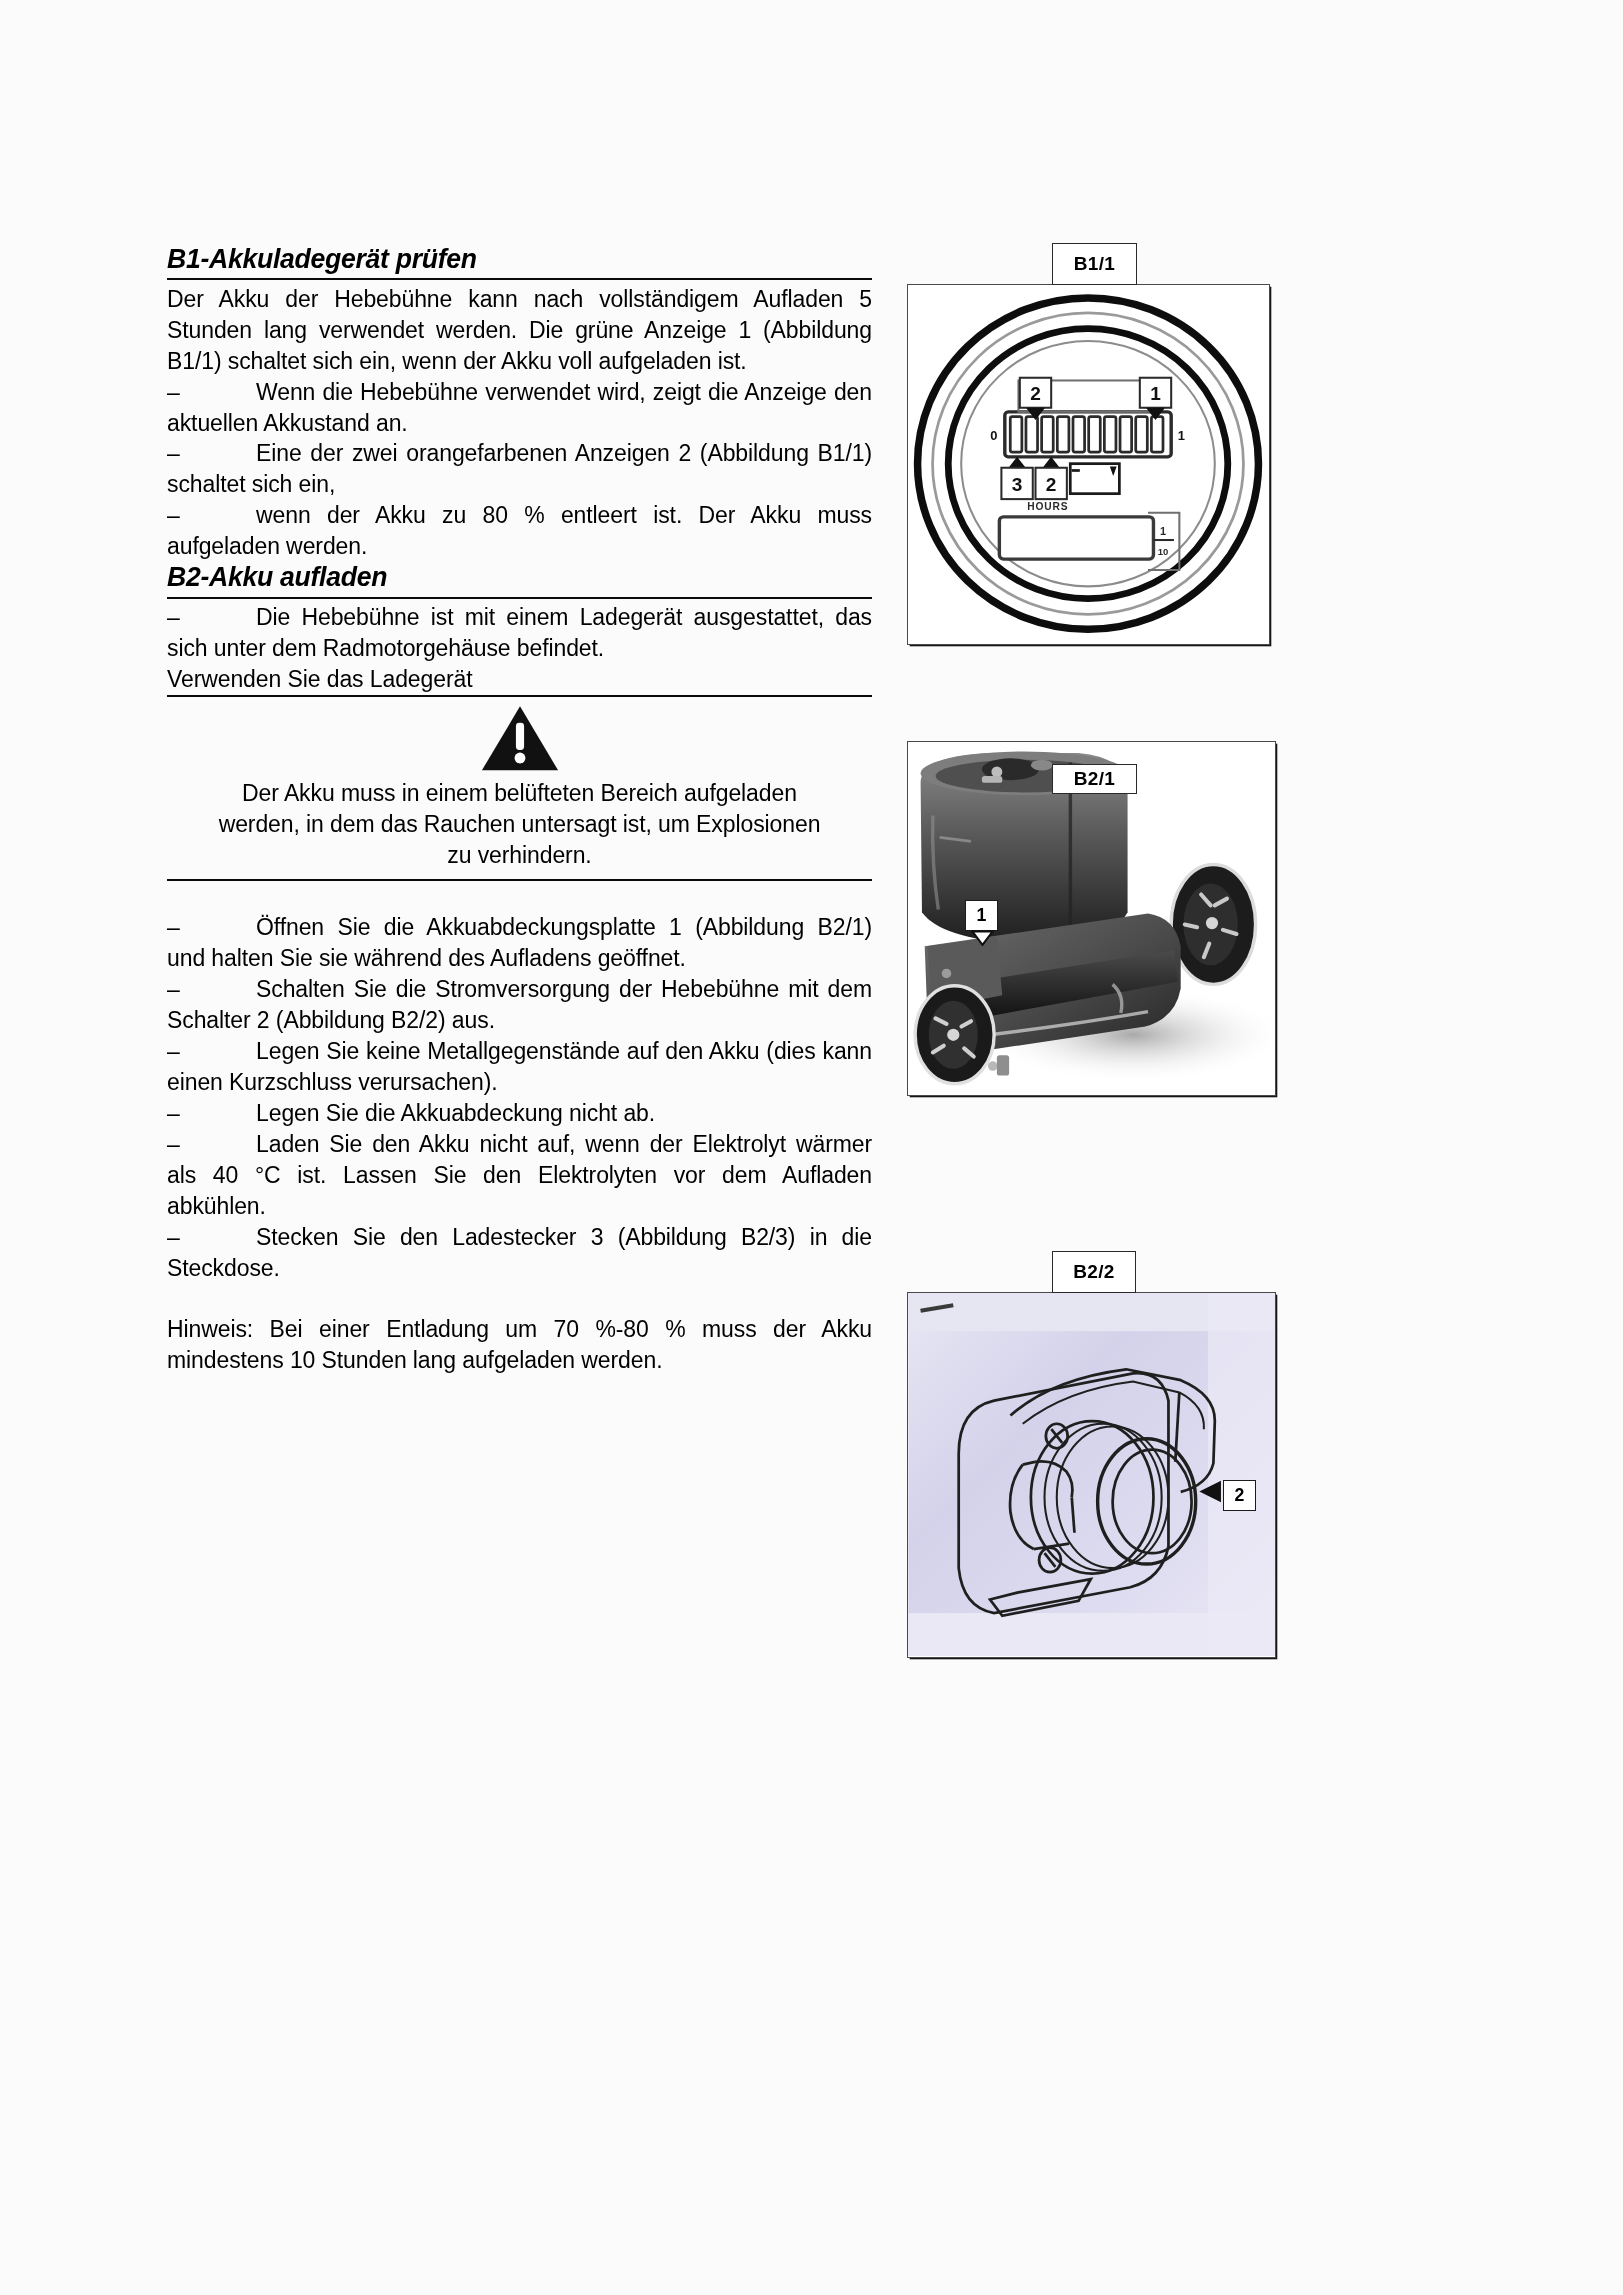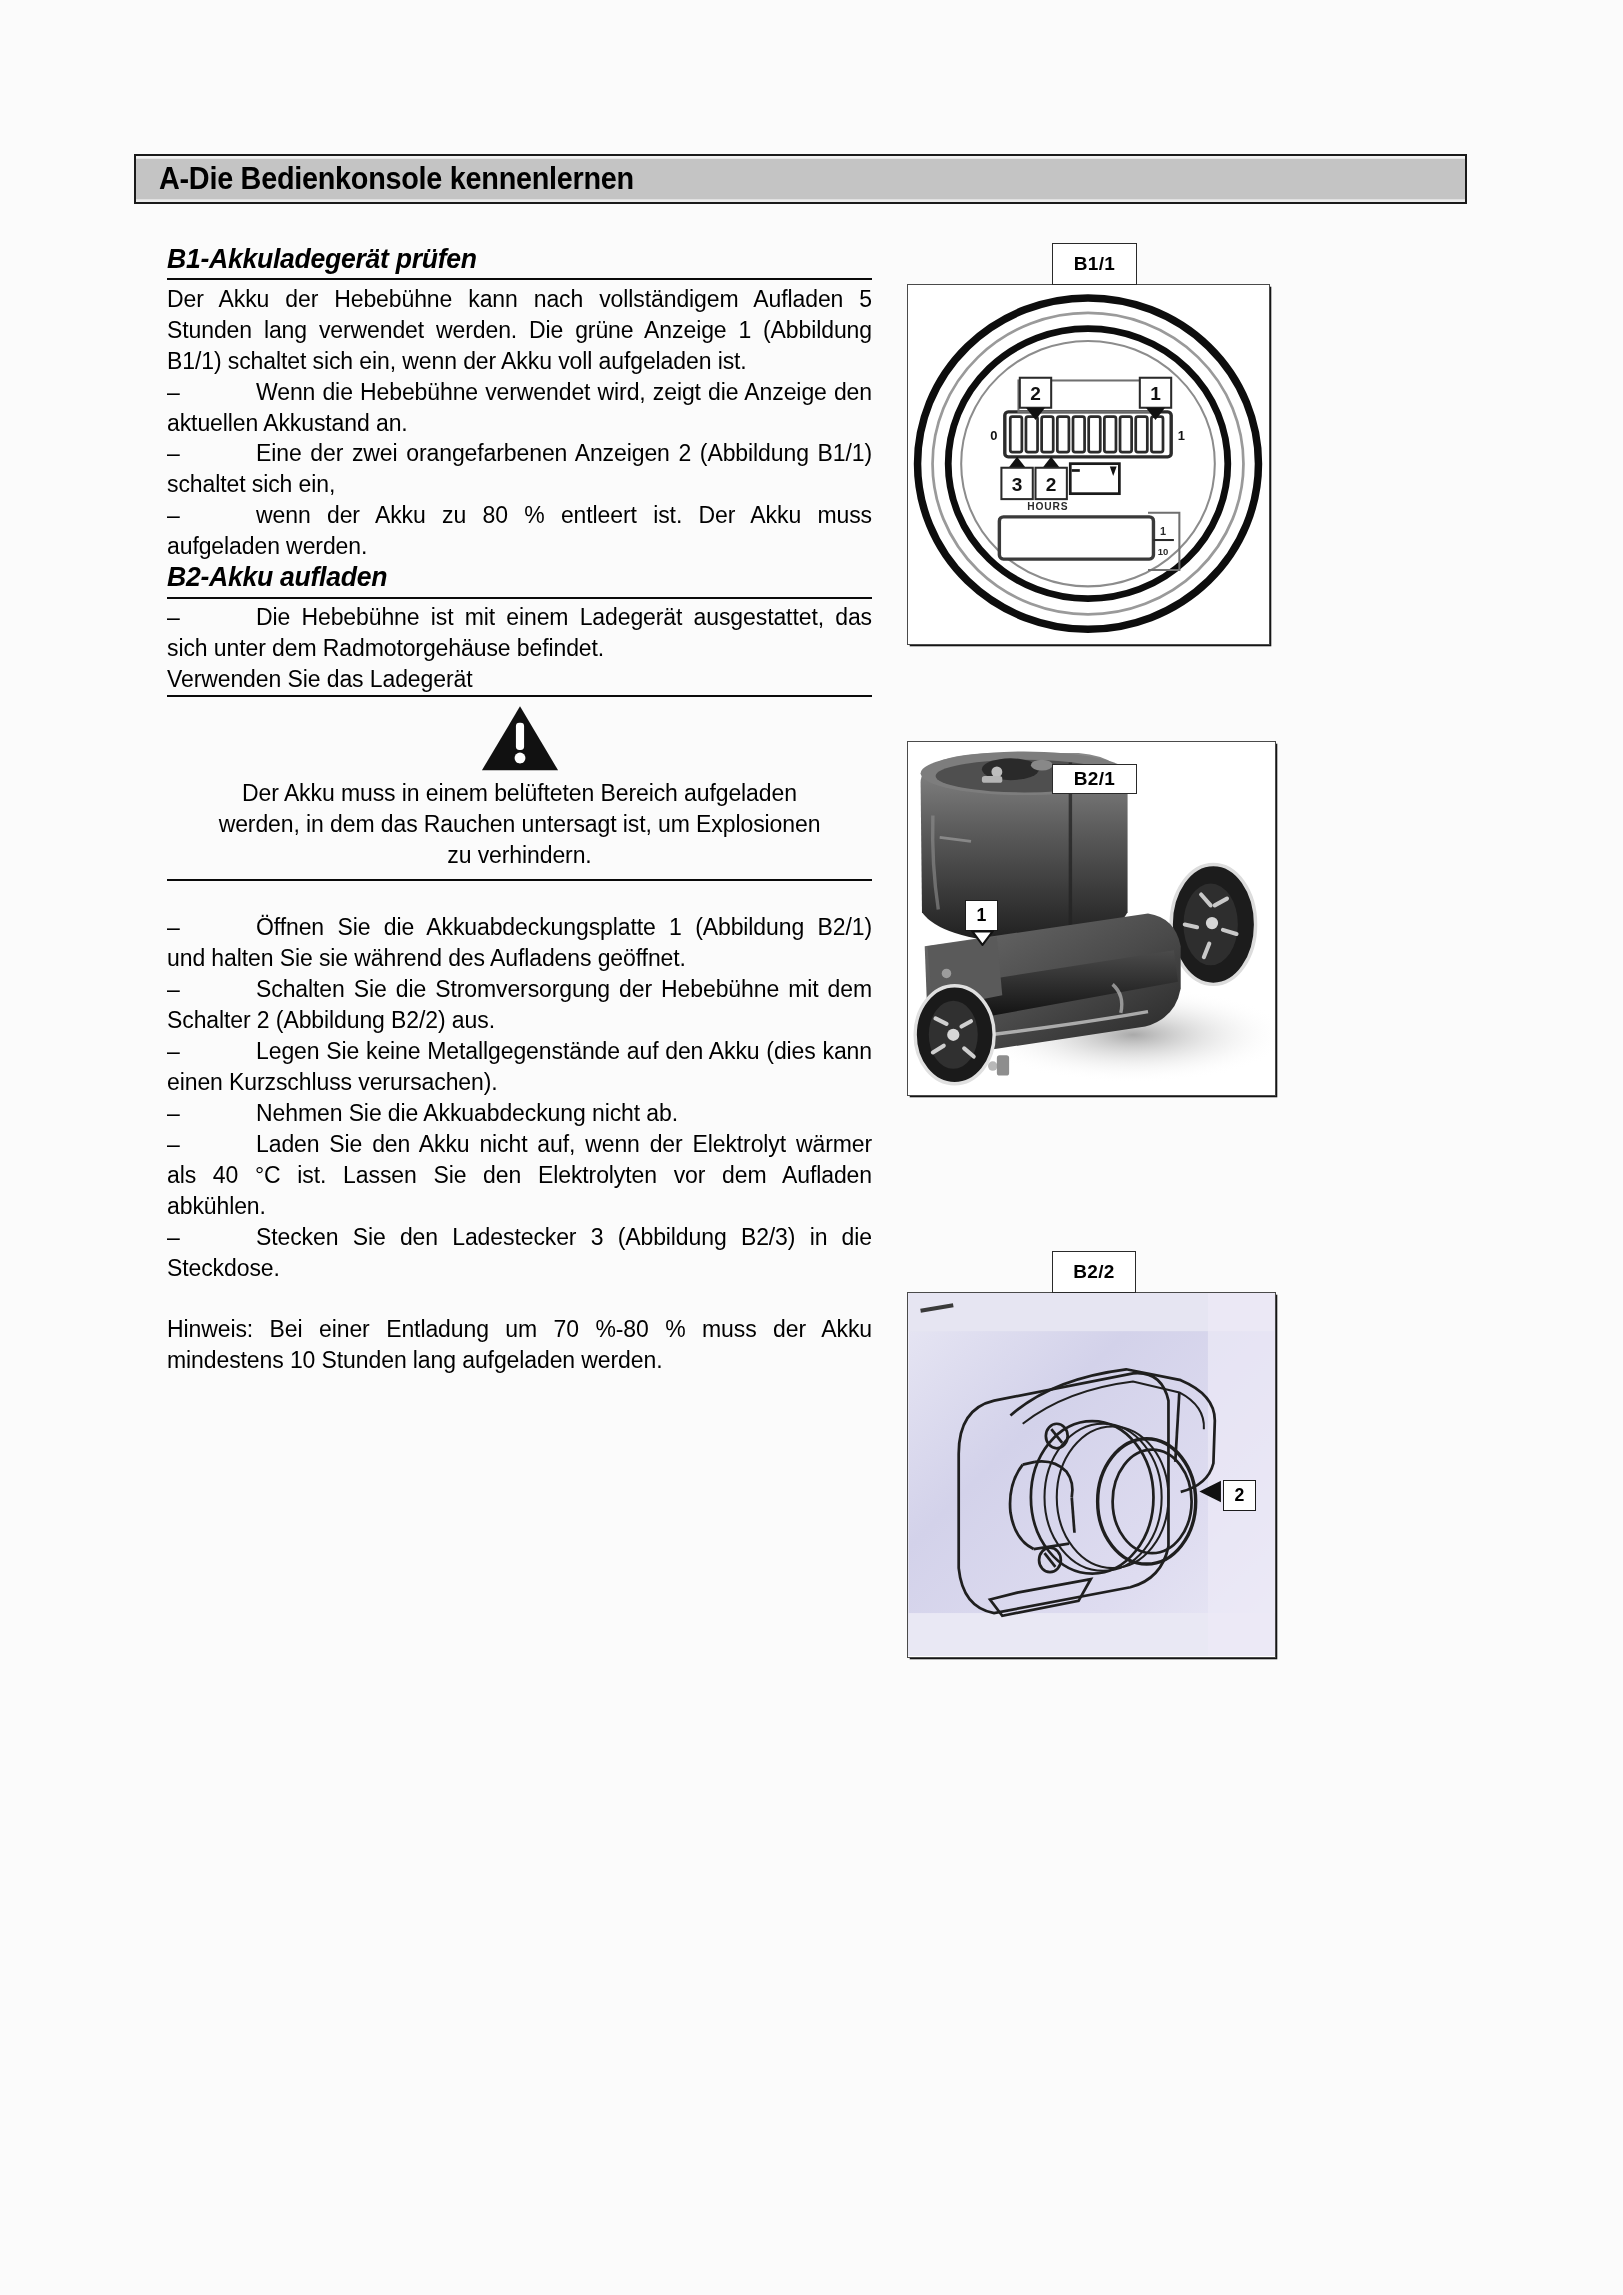--- a/index.html
+++ b/index.html
@@ -188,23 +188,20 @@
     margin: 0;
     text-align: justify;
     letter-spacing: -0.1px;
   }
 </style>
 </head>
 <body>
 
 <div class="page">
 
-  <div class="header-bar">
-    <div class="header-title">A-Die Bedienkonsole kennenlernen</div>
-  </div>
 
   <div class="text-col">
 
     <div class="sec-head">B1-Akkuladegerät prüfen</div>
     <div class="rule"></div>
 
     <p class="body">Der Akku der Hebebühne kann nach vollständigem Aufladen 5 Stunden lang verwendet werden. Die grüne Anzeige 1 (Abbildung B1/1) schaltet sich ein, wenn der Akku voll aufgeladen ist.</p>
 
     <p class="dash"><span class="lead">–</span><span>Wenn die Hebebühne verwendet wird, zeigt die Anzeige den aktuellen Akkustand an.</span></p>
 
@@ -234,21 +231,21 @@
     </div>
 
     <div class="gap-lg"></div>
 
     <p class="dash"><span class="lead">–</span><span>Öffnen Sie die Akkuabdeckungsplatte 1 (Abbildung B2/1) und halten Sie sie während des Aufladens geöffnet.</span></p>
 
     <p class="dash"><span class="lead">–</span><span>Schalten Sie die Stromversorgung der Hebebühne mit dem Schalter 2 (Abbildung B2/2) aus.</span></p>
 
     <p class="dash"><span class="lead">–</span><span>Legen Sie keine Metallgegenstände auf den Akku (dies kann einen Kurzschluss verursachen).</span></p>
 
-    <p class="dash"><span class="lead">–</span><span>Nehmen Sie die Akkuabdeckung nicht ab.</span></p>
+    <p class="dash"><span class="lead">–</span><span>Legen Sie die Akkuabdeckung nicht ab.</span></p>
 
     <p class="dash"><span class="lead">–</span><span>Laden Sie den Akku nicht auf, wenn der Elektrolyt wärmer als 40 °C ist. Lassen Sie den Elektrolyten vor dem Aufladen abkühlen.</span></p>
 
     <p class="dash"><span class="lead">–</span><span>Stecken Sie den Ladestecker 3 (Abbildung B2/3) in die Steckdose.</span></p>
 
     <div class="gap-lg"></div>
 
     <p class="note">Hinweis: Bei einer Entladung um 70 %-80 % muss der Akku mindestens 10 Stunden lang aufgeladen werden.</p>
   </div>
 

